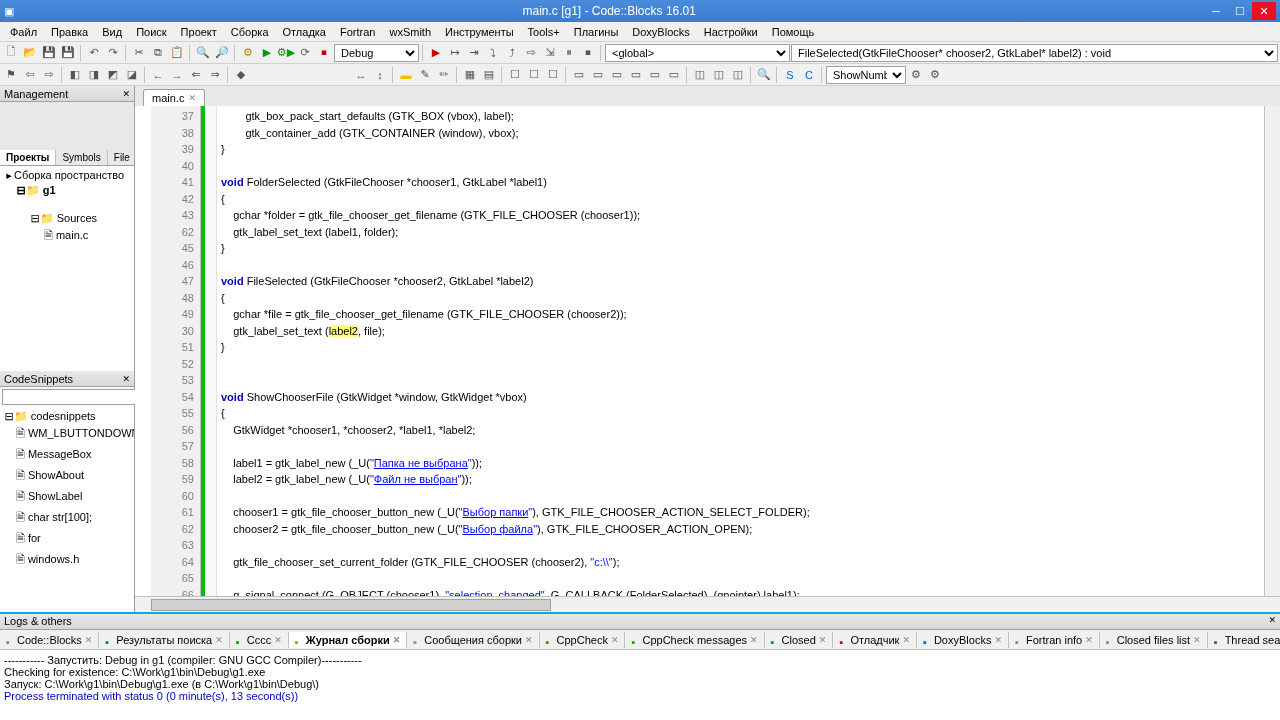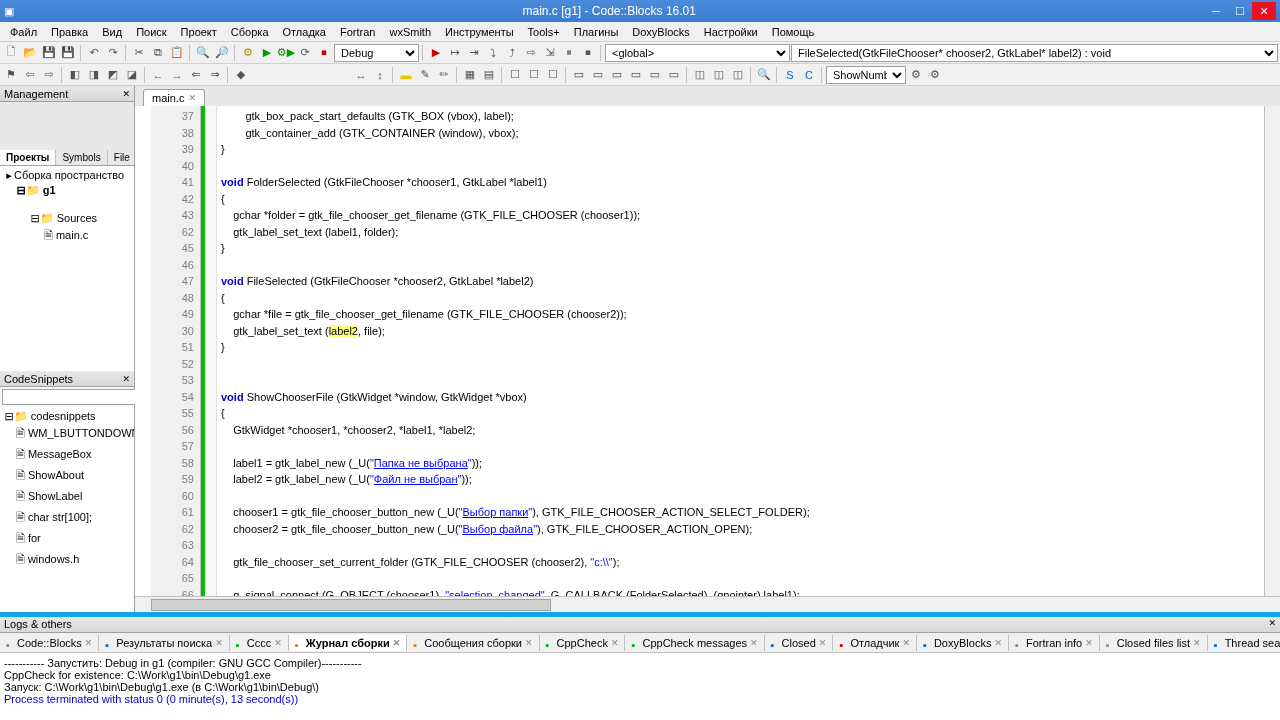--- a/index.html
+++ b/index.html
@@ -39,21 +39,21 @@
 .change-bar { width: 4px; background: #00c000; }
 .fold-bar { width: 12px; background: #f8f8f8; border-right: 1px solid #e0e0e0; }
 .code-lines { flex: 1; padding: 2px 4px; white-space: pre; overflow: hidden; position: relative; color: #000; }
 .code-lines div { height: 16.5px; }
 .kw { color: #0000c0; font-weight: bold; }
 .str { color: #0000ff; }
 .ru { color: #0000ff; text-decoration: underline; text-align: center; }
 .hl { background: #ffff80; }
 .hscroll { height: 16px; background: #f0f0f0; border-top: 1px solid #c0c0c0; position: relative; }
 .hscroll-thumb { position: absolute; left: 16px; top: 2px; width: 400px; height: 12px; background: #d0d0d0; border: 1px solid #a0a0a0; }
-.bottom-panel { height: 108px; display: flex; flex-direction: column; border-top: 5px solid #0ea5e9; background: #fff; }
+.bottom-panel { height: 108px; display: flex; flex-direction: column; border-top: 2px solid #0ea5e9; background: #fff; }
 .bottom-title { height: 16px; background: linear-gradient(#e8e8e8,#d8d8d8); padding: 1px 4px; font-size: 10px; display: flex; justify-content: space-between; border-bottom: 1px solid #a0a0a0; }
 .bottom-tabs { height: 20px; display: flex; align-items: center; background: #f0f0f0; border-bottom: 1px solid #c0c0c0; gap: 0; overflow: hidden; }
 .btab { padding: 2px 6px; border-right: 1px solid #c0c0c0; cursor: pointer; display: flex; align-items: center; gap: 3px; font-size: 10px; white-space: nowrap; }
 .btab.active { font-weight: bold; background: #fff; }
 .btab-close { color: #888; cursor: pointer; font-size: 9px; }
 .btab-icon { width: 8px; height: 8px; display: inline-block; }
 .log-content { flex: 1; padding: 4px; font-family: 'Courier New', monospace; font-size: 10px; overflow: auto; }
 .log-content .blue { color: #0000c0; }
 .snippet-input-row { padding: 2px; display: flex; gap: 2px; }
 .snippet-input { flex: 1; border: 1px solid #a0a0a0; height: 16px; padding: 0 2px; }
@@ -334,17 +334,17 @@
         <span>Closed files list</span>
         <span class="btab-close">✕</span>
       </div>
       <div class="btab">
         <span class="btab-icon" style="color: rgb(0, 102, 204);">▪</span>
         <span>Thread search</span>
       </div>
     </div>
   <div class="log-content" id="log-content">
       <div>----------- Запустить: Debug in g1 (compiler: GNU GCC Compiler)-----------</div>
-      <div>CppCheck for existence: C:\Work\g1\bin\Debug\g1.exe</div>
+      <div>Checking for existence: C:\Work\g1\bin\Debug\g1.exe</div>
       <div>Запуск: C:\Work\g1\bin\Debug\g1.exe  (в C:\Work\g1\bin\Debug\)</div>
       <div class="blue">Process terminated with status 0 (0 minute(s), 13 second(s))</div>
     </div>
 </div>
 
 </body></html>

